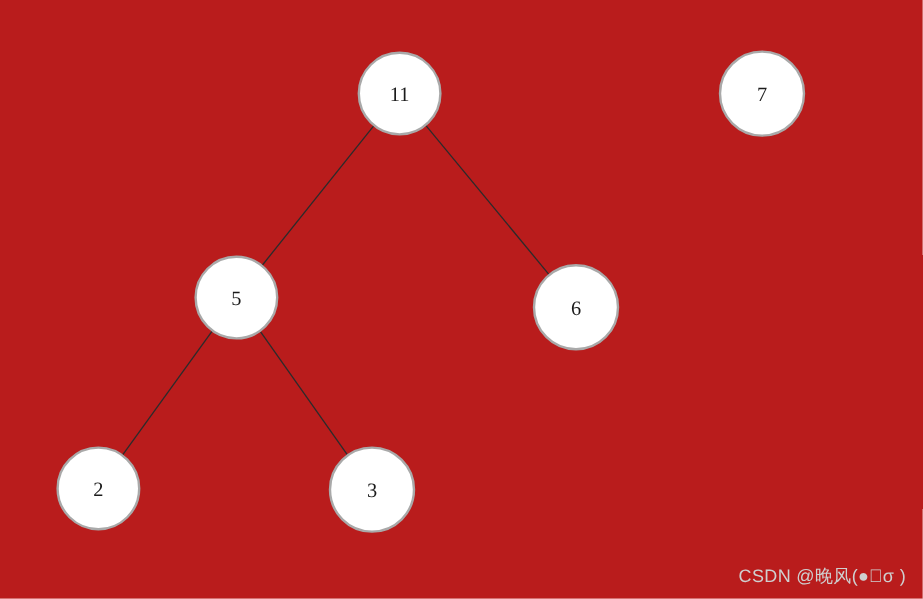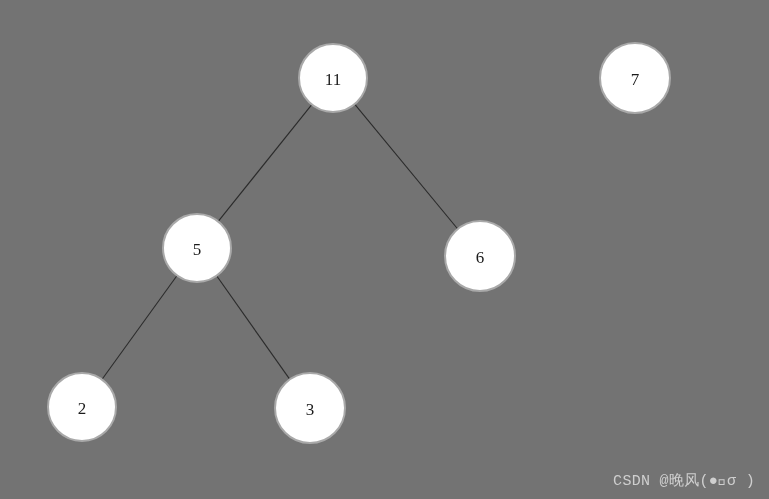--- a/index.html
+++ b/index.html
@@ -4,21 +4,21 @@
 <style>
   html, body {
     margin: 0;
     padding: 0;
     background: #ffffff;
   }
   #canvas {
     position: relative;
     width: 769px;
     height: 499px;
-    background: #737373;
+    background: #b91c1c;
     overflow: hidden;
     font-family: "Liberation Serif", serif;
   }
   #tree-svg {
     position: absolute;
     left: 0;
     top: 0;
     width: 769px;
     height: 499px;
   }
@@ -37,21 +37,21 @@
     font-family: "Liberation Serif", serif;
     font-size: 17px;
     text-anchor: middle;
     dominant-baseline: central;
   }
   #watermark {
     position: absolute;
     right: 14px;
     bottom: 9px;
     color: #cfcfcf;
-    font-family: Liberation Mono, monospace;
+    font-family: Liberation Sans, sans-serif;
     font-size: 15px;
     letter-spacing: 0.3px;
     white-space: nowrap;
     user-select: none;
   }
 </style>
 </head>
 <body>
 
 <div id="canvas">

